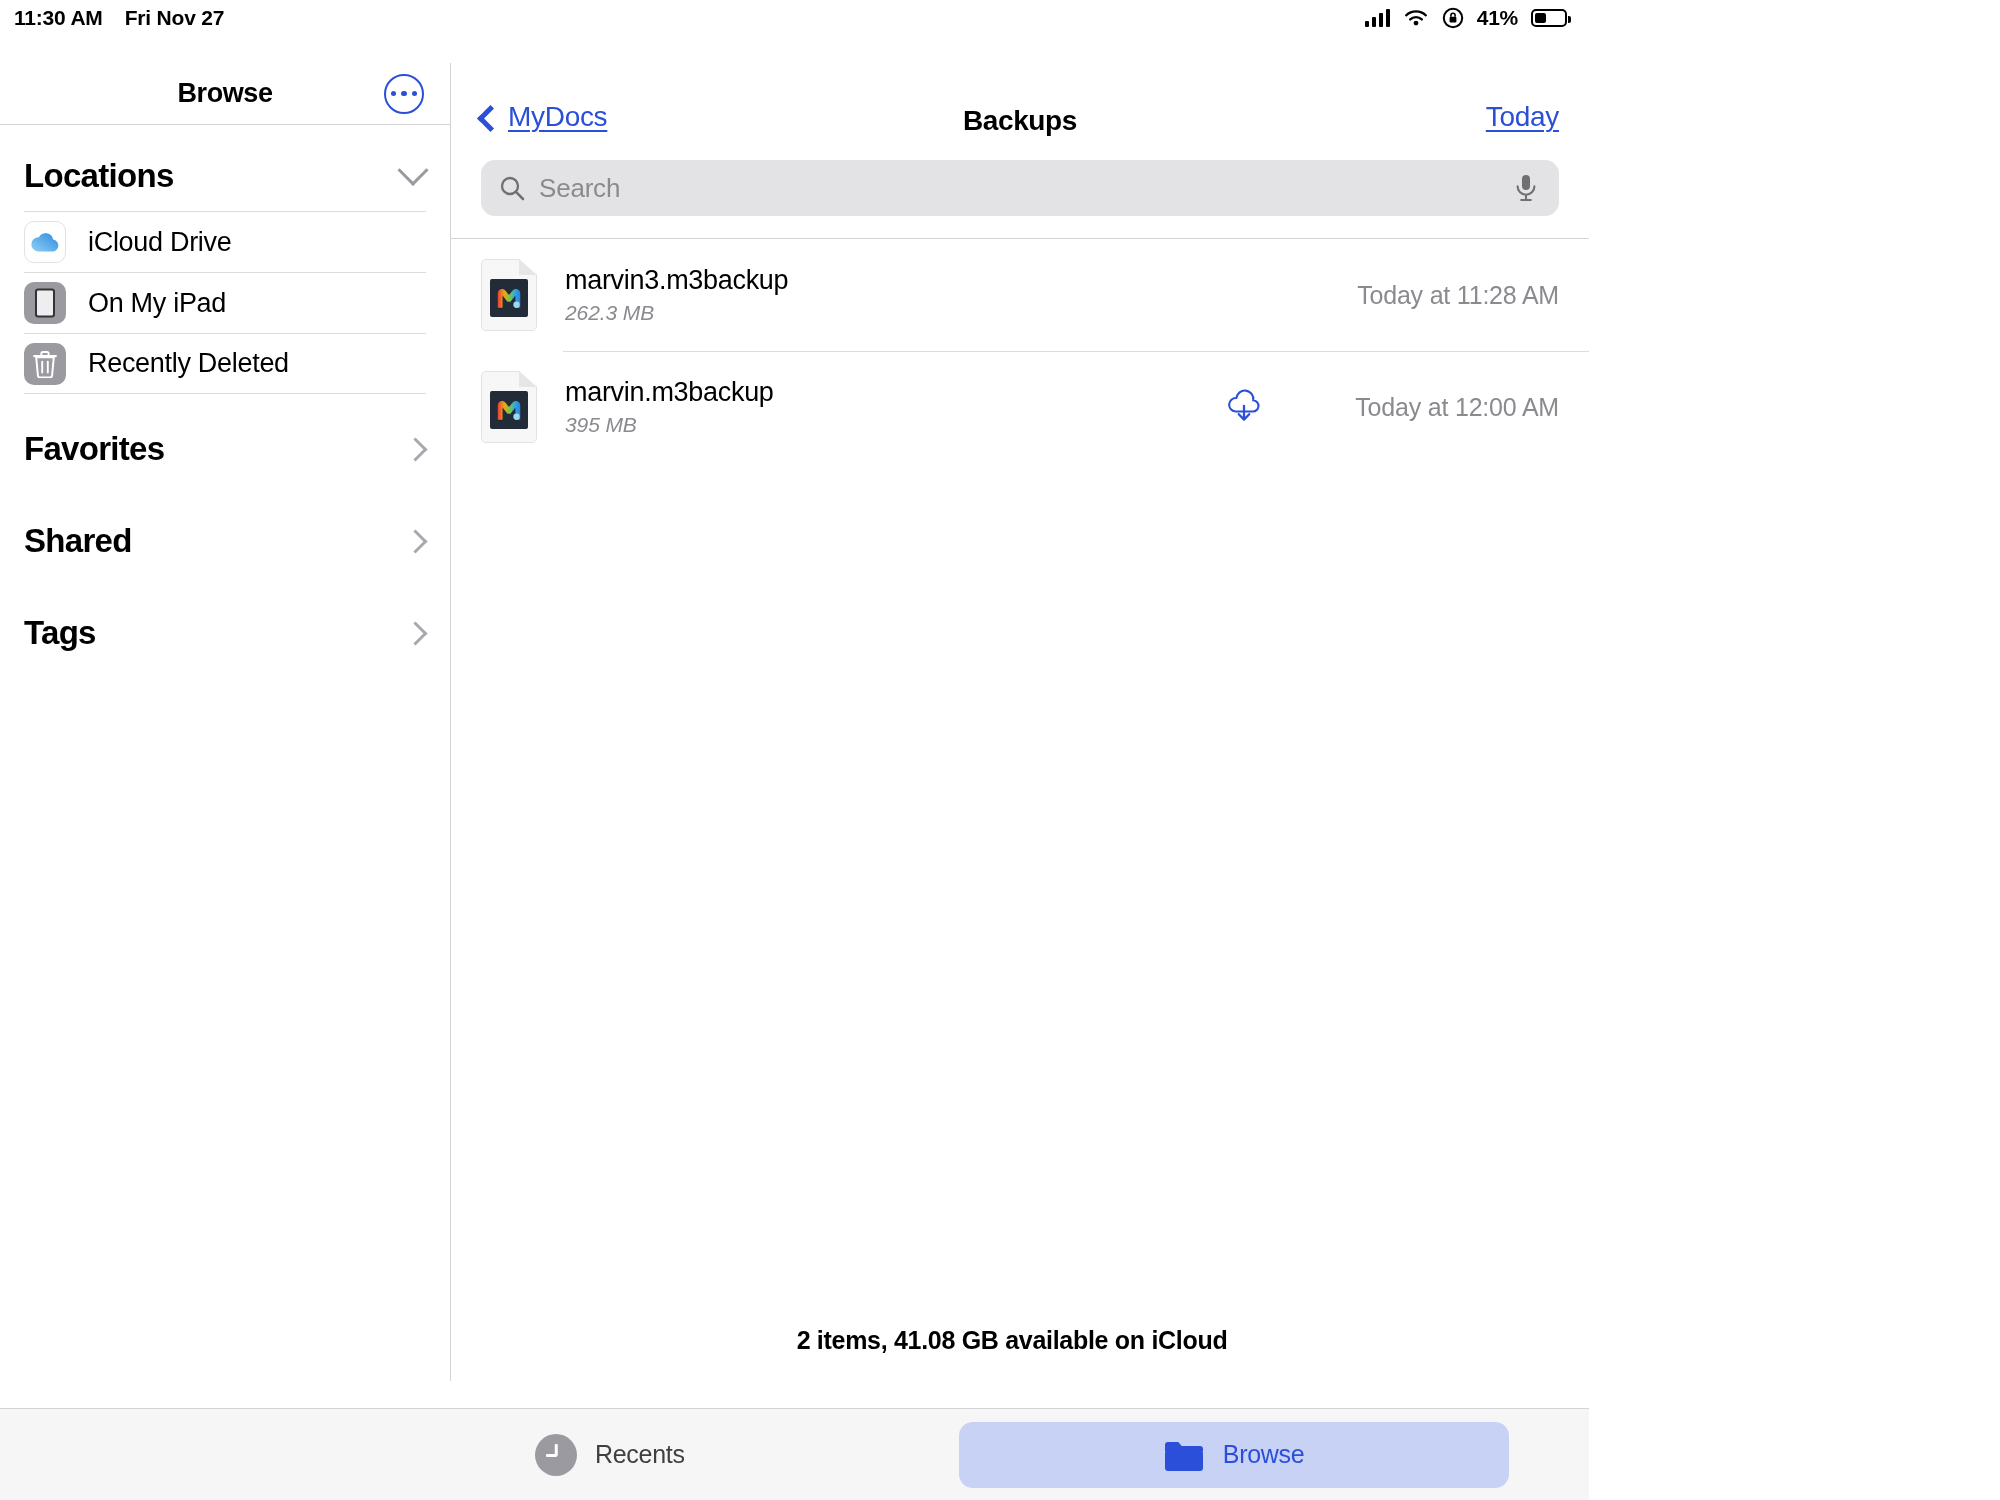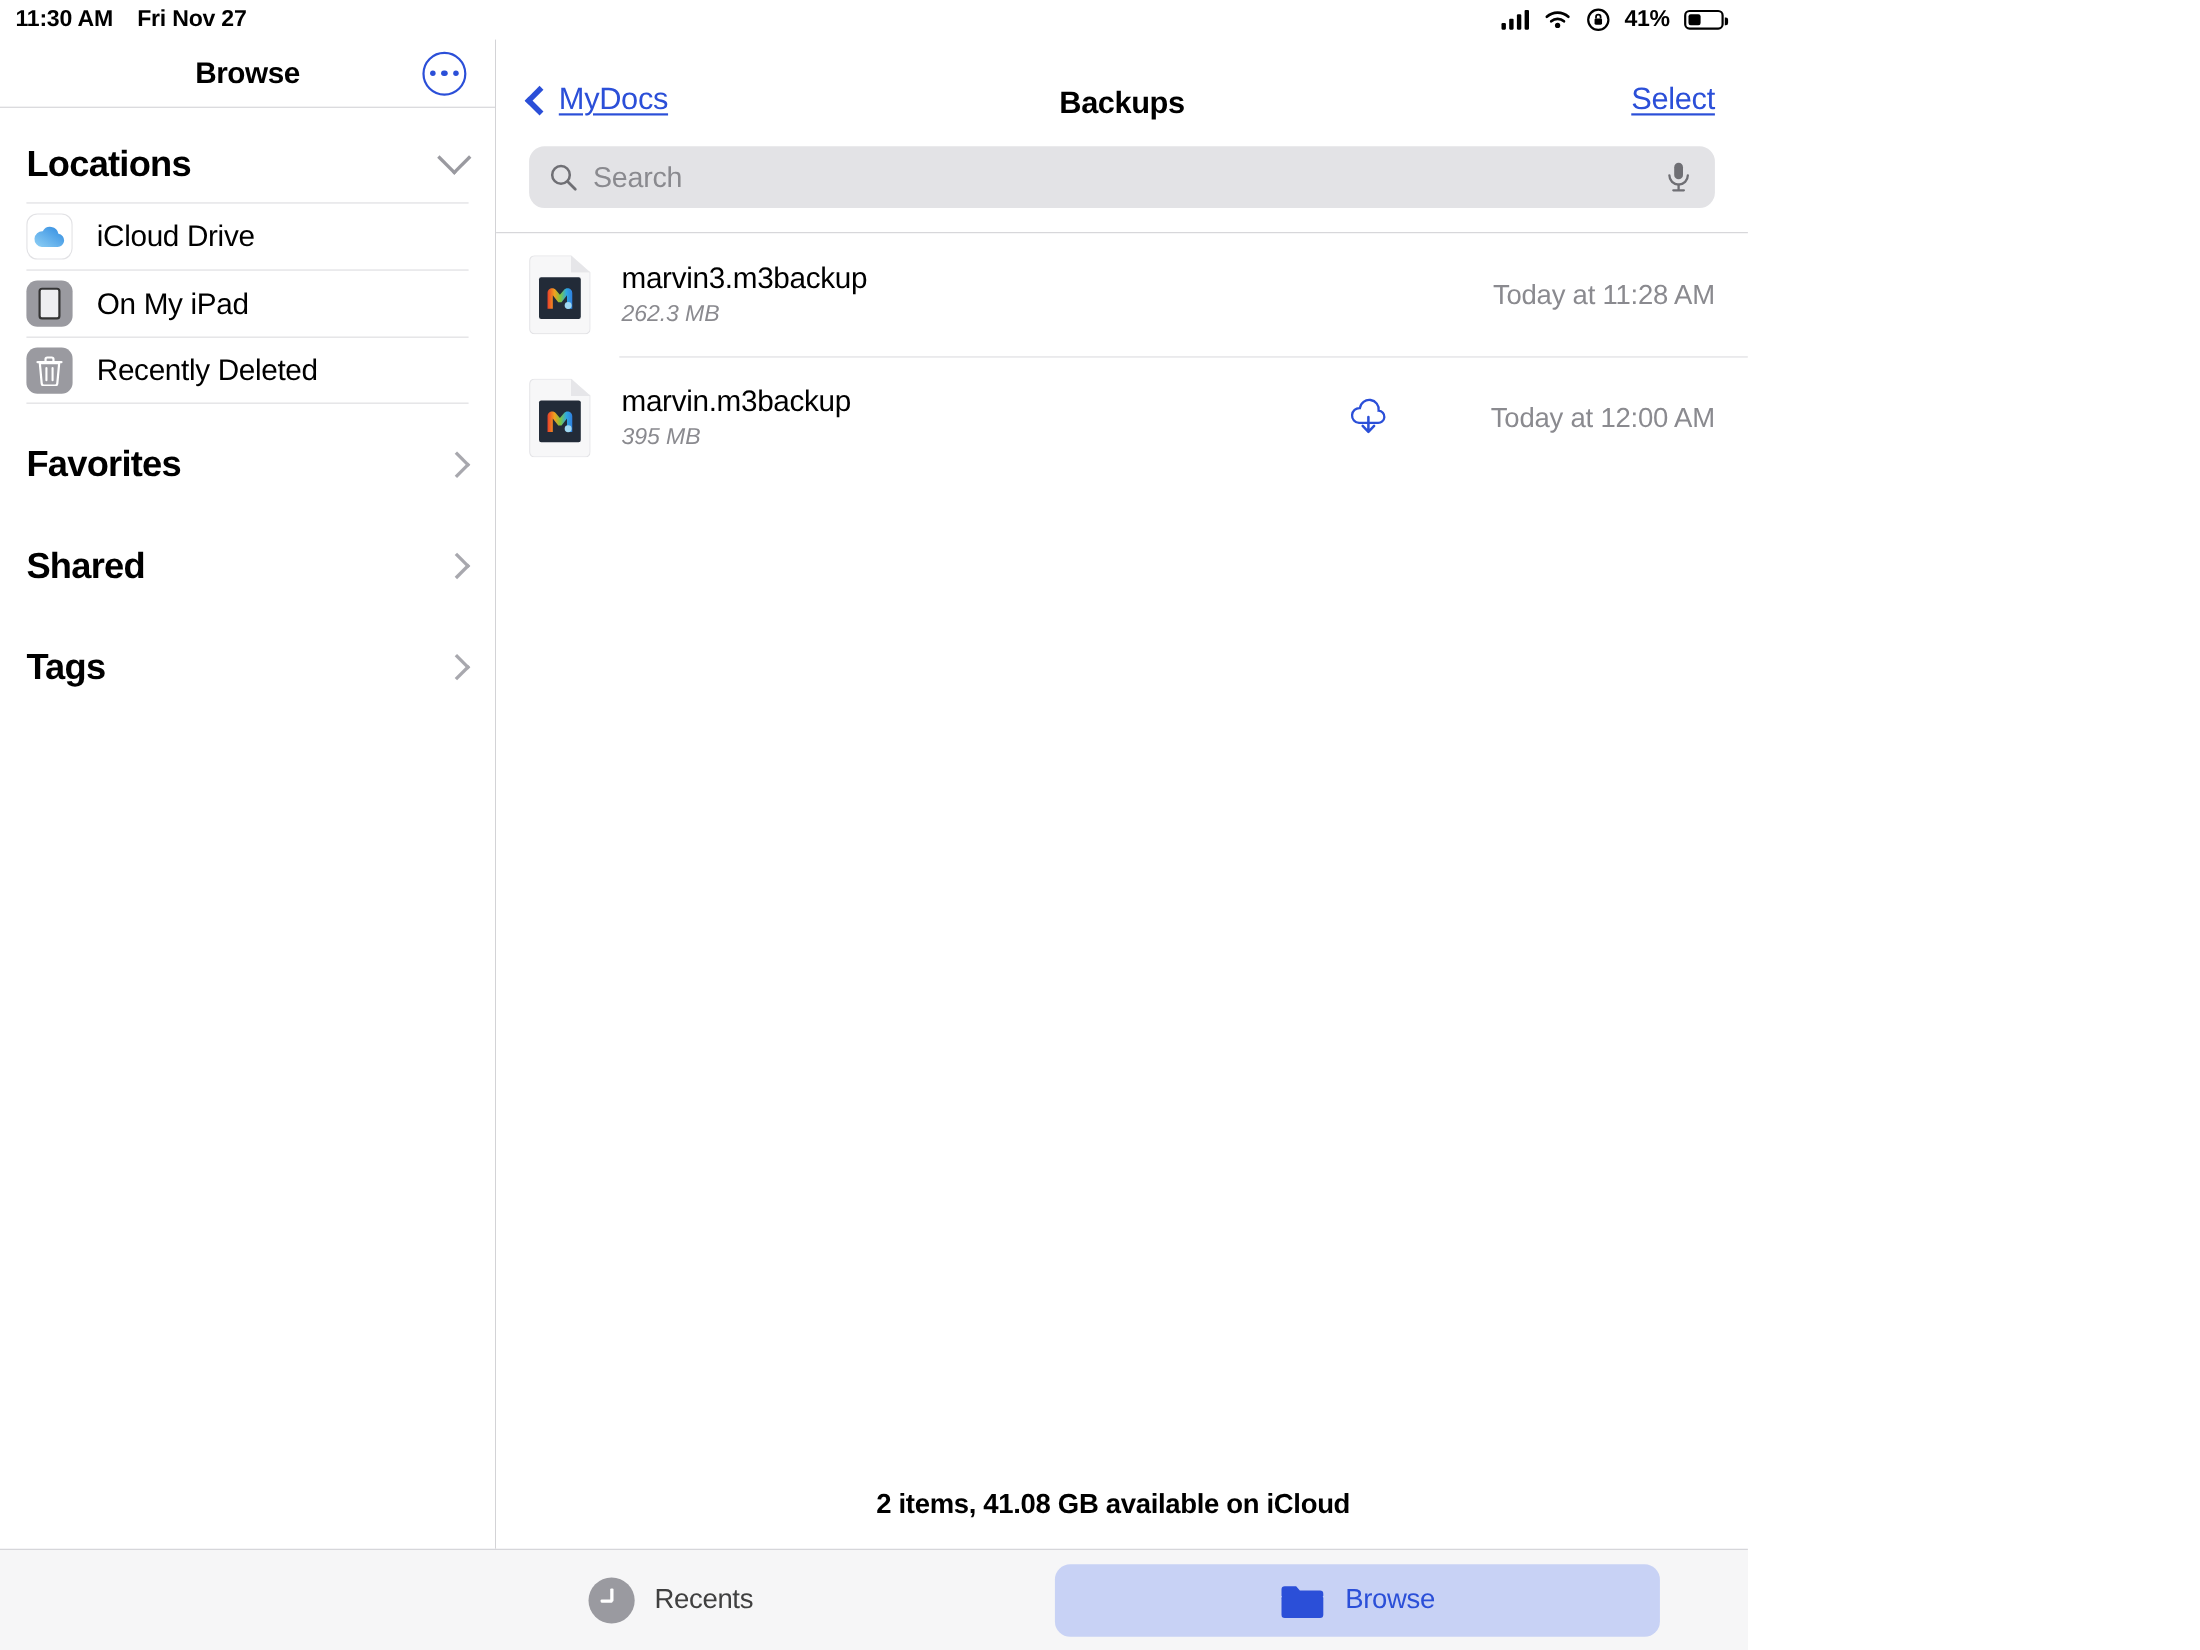--- a/index.html
+++ b/index.html
@@ -3,21 +3,21 @@
 <meta charset="utf-8">
 <style>
   * { margin:0; padding:0; box-sizing:border-box; }
   html, body {
     width:2000px; height:1500px;
     font-family:"Liberation Sans", sans-serif;
     background:#ffffff;
     overflow:hidden;
     -webkit-font-smoothing:antialiased;
   }
-  #app { position:relative; width:1589px; height:1500px; display:flex; flex-direction:column; }
+  #app { position:relative; width:1589px; height:1500px; display:flex; flex-direction:column;gap:27px; }
 
   
   .statusbar {
     height:36px; flex:0 0 36px;
     display:flex; align-items:center;
     padding:0 22px 0 14px;
     font-size:21px; color:#000;
     position:relative;
   }
   .sb-left { display:flex; align-items:center; gap:22px; }
@@ -316,21 +316,21 @@
     </div>
 
     <div class="detail">
 
       <div class="det-nav">
         <div class="back-btn">
           <span class="chev-left"></span>
           <span class="back-label">MyDocs</span>
         </div>
         <div class="det-title">Backups</div>
-        <div class="select-btn">Select</div>
+        <div class="select-btn">Today</div>
       </div>
 
       <div class="search-wrap">
         <div class="search-bar">
           <svg width="26" height="26" viewBox="0 0 26 26">
             <circle cx="11" cy="11" r="8" stroke="#6f6f74" stroke-width="2.3" fill="none"></circle>
             <path d="M17.2 17.2 24 24" stroke="#6f6f74" stroke-width="2.5" stroke-linecap="round"></path>
           </svg>
           <span class="search-input-txt">Search</span>
           <svg width="26" height="30" viewBox="0 0 26 30">

